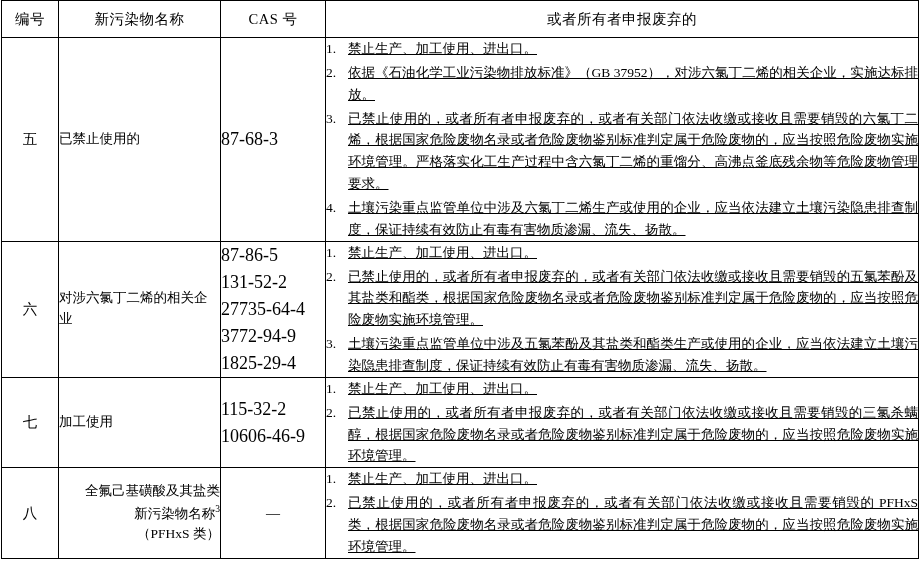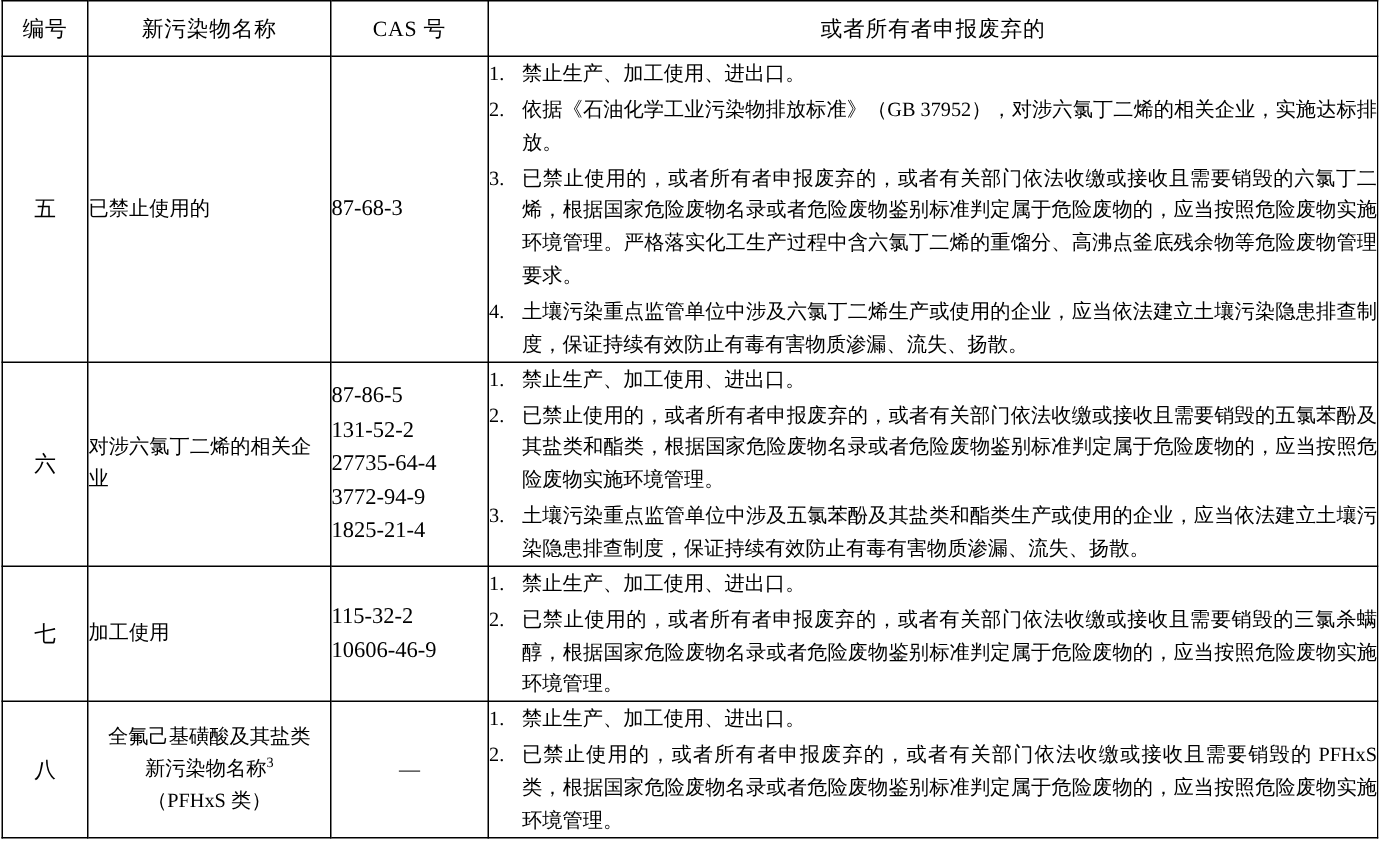--- a/index.html
+++ b/index.html
@@ -48,24 +48,24 @@
     text-align: center;
     font-size: 14.5px;
   }
   td.cell-name {
     font-size: 13.5px;
     padding: 6px 10px;
     line-height: 1.55;
     text-align: left;
   }
   td.cell-name.centered-block {
-    text-align: center;
+    text-align: right;
   }
   td.cell-cas {
-    font-size: 15px;
+    font-size: 18px;
     padding: 6px 8px;
     line-height: 1.5;
     text-align: left;
     white-space: pre-line;
   }
   td.cell-cas.dash {
     text-align: center;
     font-size: 14px;
   }
   td.cell-measures {
@@ -87,20 +87,21 @@
   ol.measures li:last-child { margin-bottom: 0; }
   ol.measures li .num {
     flex: 0 0 auto;
     width: 22px;
     text-align: left;
   }
   ol.measures li .txt {
     flex: 1 1 auto;
     text-align: justify;
     text-justify: inter-ideograph;
+    text-decoration: underline;
   }
   sup.fn {
     font-size: 9.5px;
     vertical-align: super;
   }
   .namelines {
     display: block;
   }
 </style>
 </head>
@@ -150,21 +151,21 @@
         </td>
       </tr>
 
       <tr>
         <td class="cell-no">六</td>
         <td class="cell-name">对涉六氯丁二烯的相关企业</td>
         <td class="cell-cas">87-86-5
 131-52-2
 27735-64-4
 3772-94-9
-1825-21-4</td>
+1825-29-4</td>
         <td class="cell-measures">
           <ol class="measures">
             <li>
                 <span class="num">1.</span>
                 <span class="txt">禁止生产、加工使用、进出口。</span>
               </li>
             <li>
                 <span class="num">2.</span>
                 <span class="txt">已禁止使用的，或者所有者申报废弃的，或者有关部门依法收缴或接收且需要销毁的五氯苯酚及其盐类和酯类，根据国家危险废物名录或者危险废物鉴别标准判定属于危险废物的，应当按照危险废物实施环境管理。</span>
               </li>

